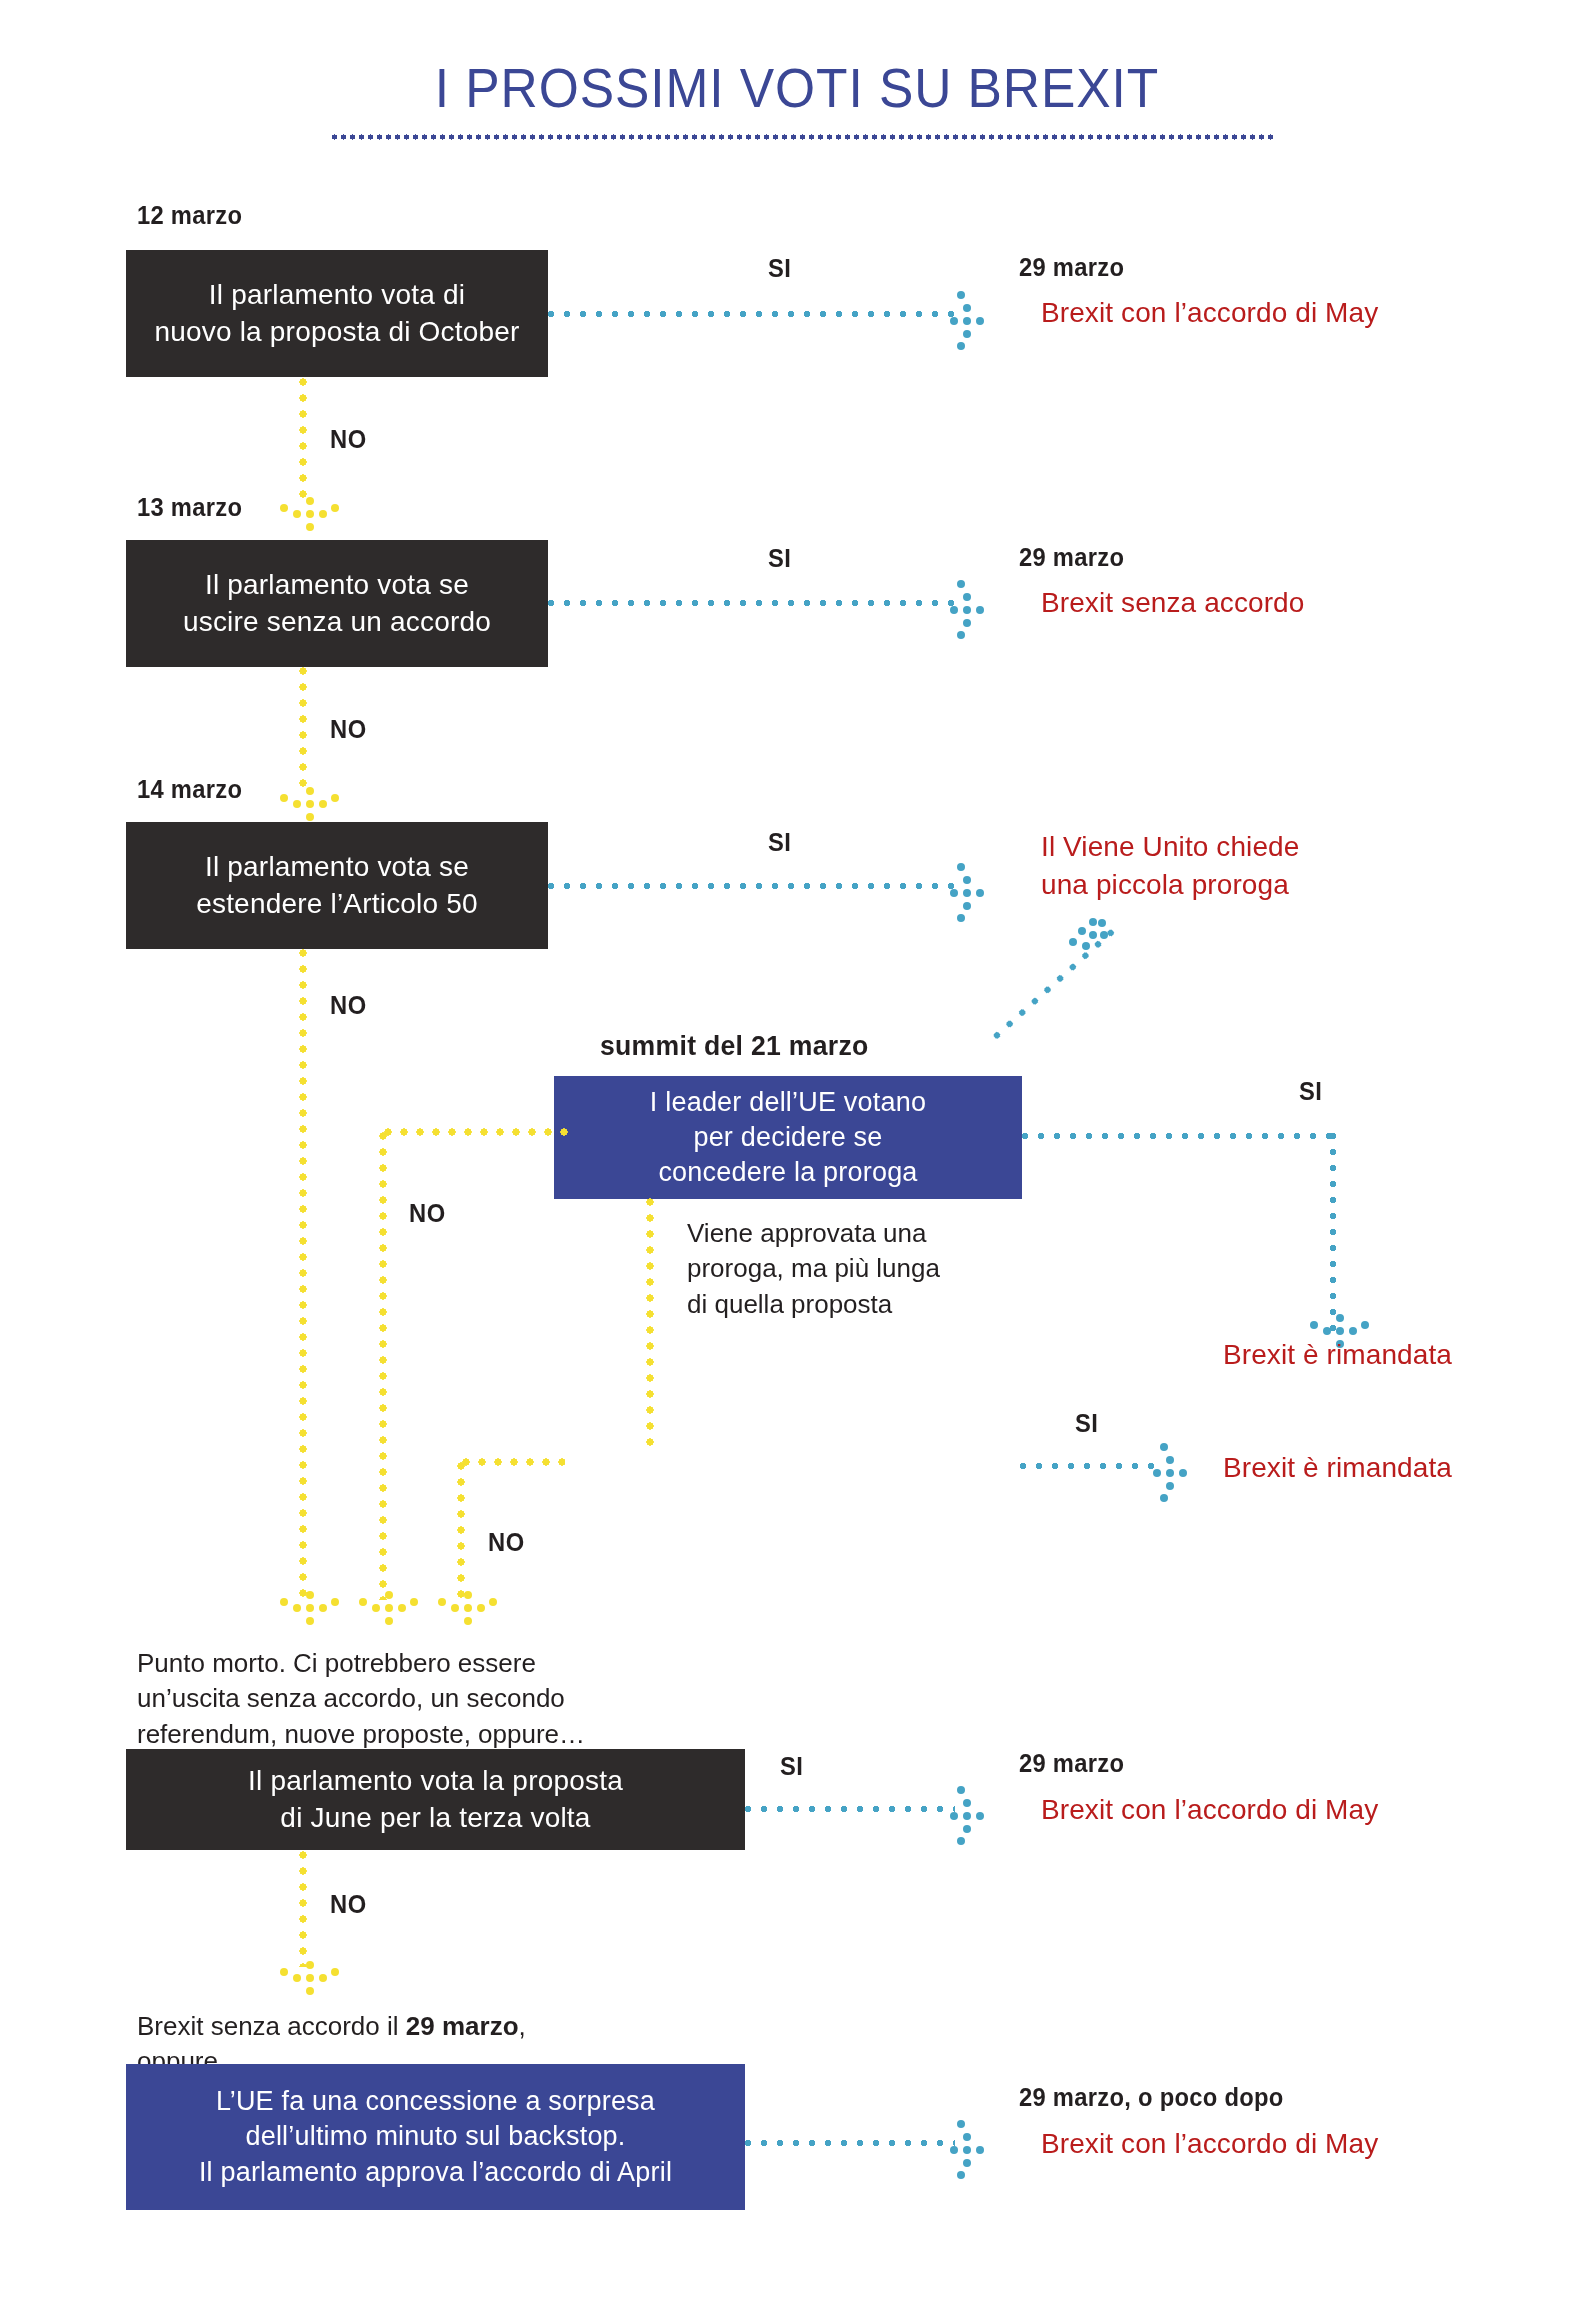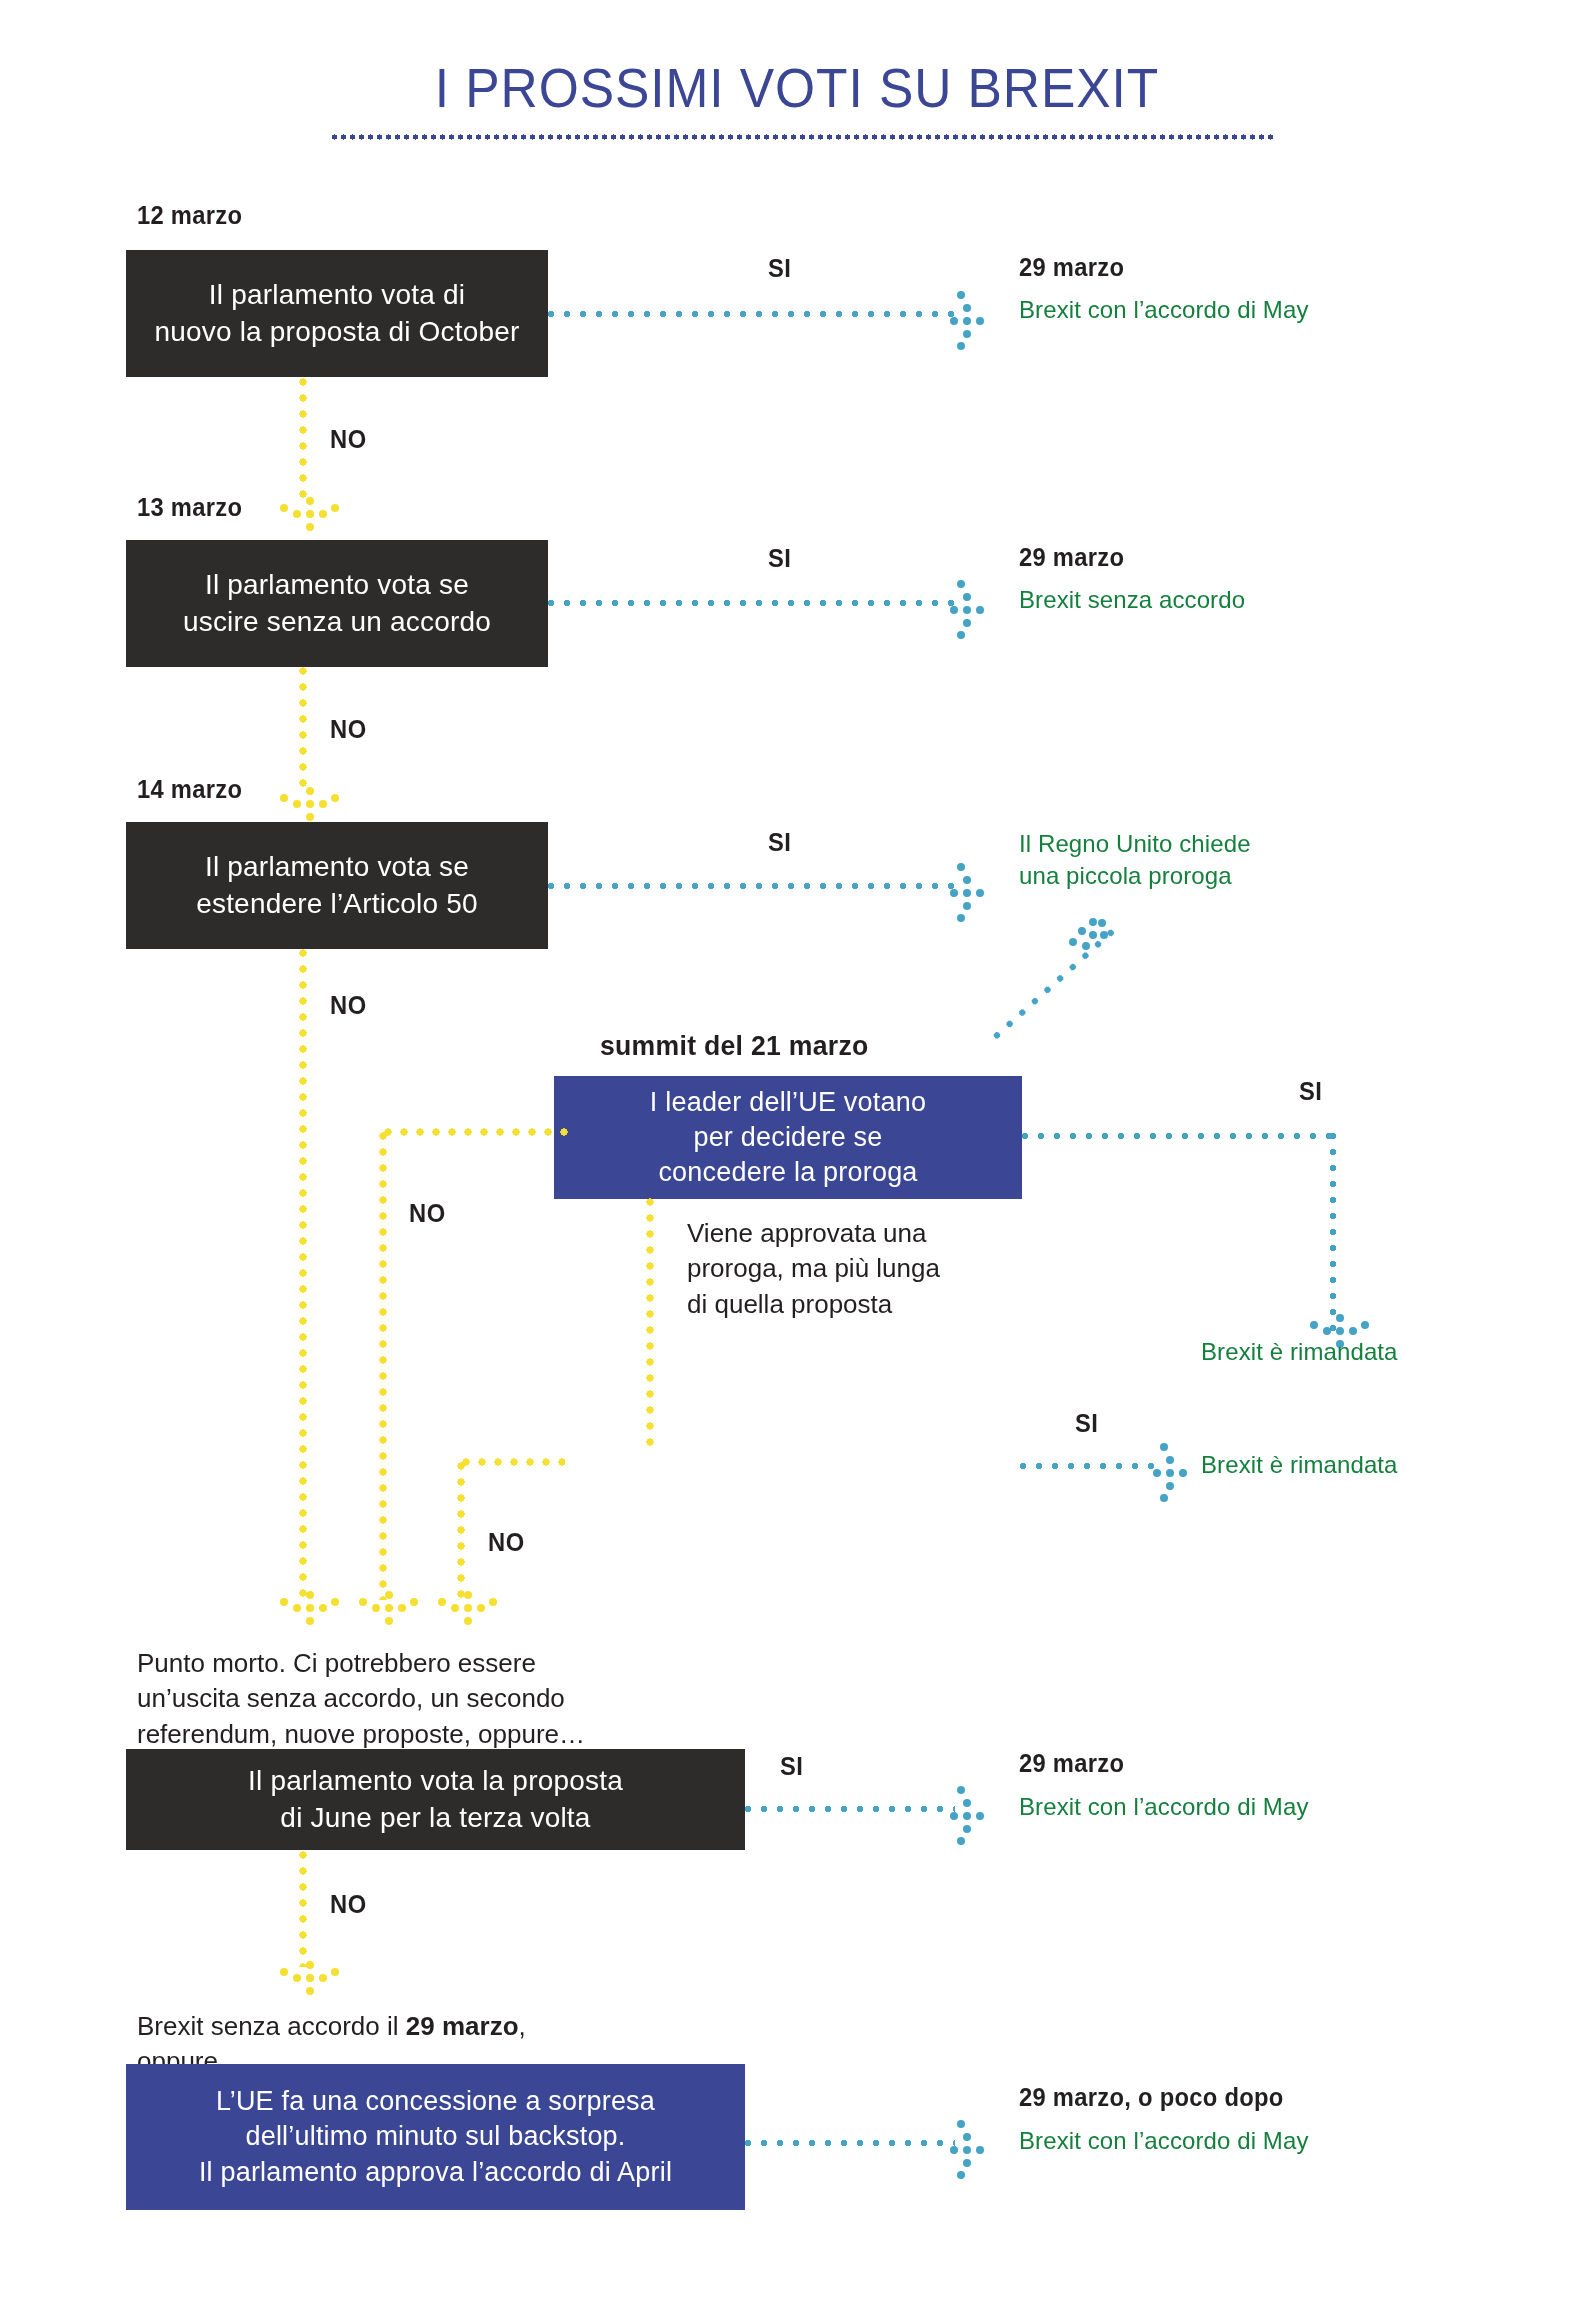--- a/index.html
+++ b/index.html
@@ -69,26 +69,27 @@
     font-weight: bold;
     color: #231f20;
     font-family: "Liberation Sans Narrow", "Liberation Sans", sans-serif;
     letter-spacing: 0.5px;
     white-space: nowrap;
     transform: scaleX(0.95);
     transform-origin: left center;
   }
   .outcome {
     position: absolute;
-    font-size: 24px;
+    font-size: 28px;
     line-height: 1.34;
-    color: #15803d;
+    color: #b91c1c;
     font-family: "Liberation Sans Narrow", "Liberation Sans", sans-serif;
     white-space: pre-line;
     letter-spacing: 0.1px;
+    margin-left: 22px;
   }
   .note {
     position: absolute;
     font-size: 26px;
     line-height: 1.36;
     color: #231f20;
     font-family: "Liberation Sans Narrow", "Liberation Sans", sans-serif;
     white-space: pre-line;
   }
 
@@ -237,21 +238,21 @@
     <i></i>
       <i></i>
       <i></i>
       <i></i>
       <i></i>
       <i></i>
       <i></i>
   </div>
   <div class="yn" style="left:768px; top:828px;">SI</div>
 
-  <div class="outcome" style="left:1019px; top:828px; width:529px;">Il Regno Unito chiede
+  <div class="outcome" style="left:1019px; top:828px; width:529px;">Il Viene Unito chiede
 una piccola proroga</div>
 
   <div class="dd" style="left:994px; top:1034px; width:166px; transform: rotate(-42deg);"></div>
   <div class="ah cy diag" style="left:1067px; top:916px;">
     <i></i>
       <i></i>
       <i></i>
       <i></i>
       <i></i>
       <i></i>

